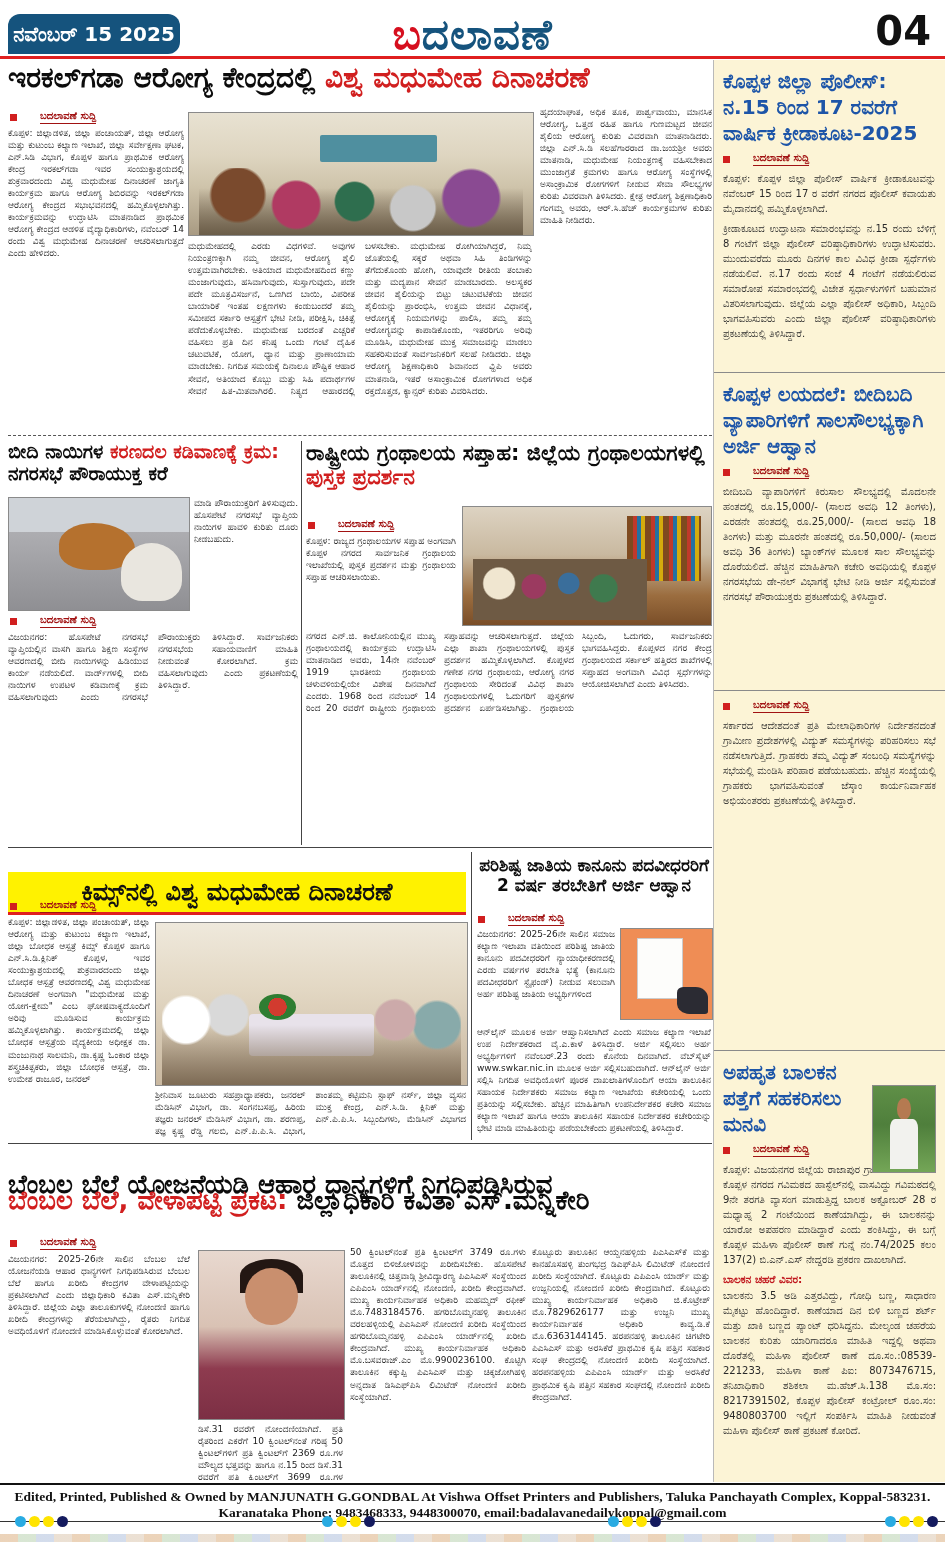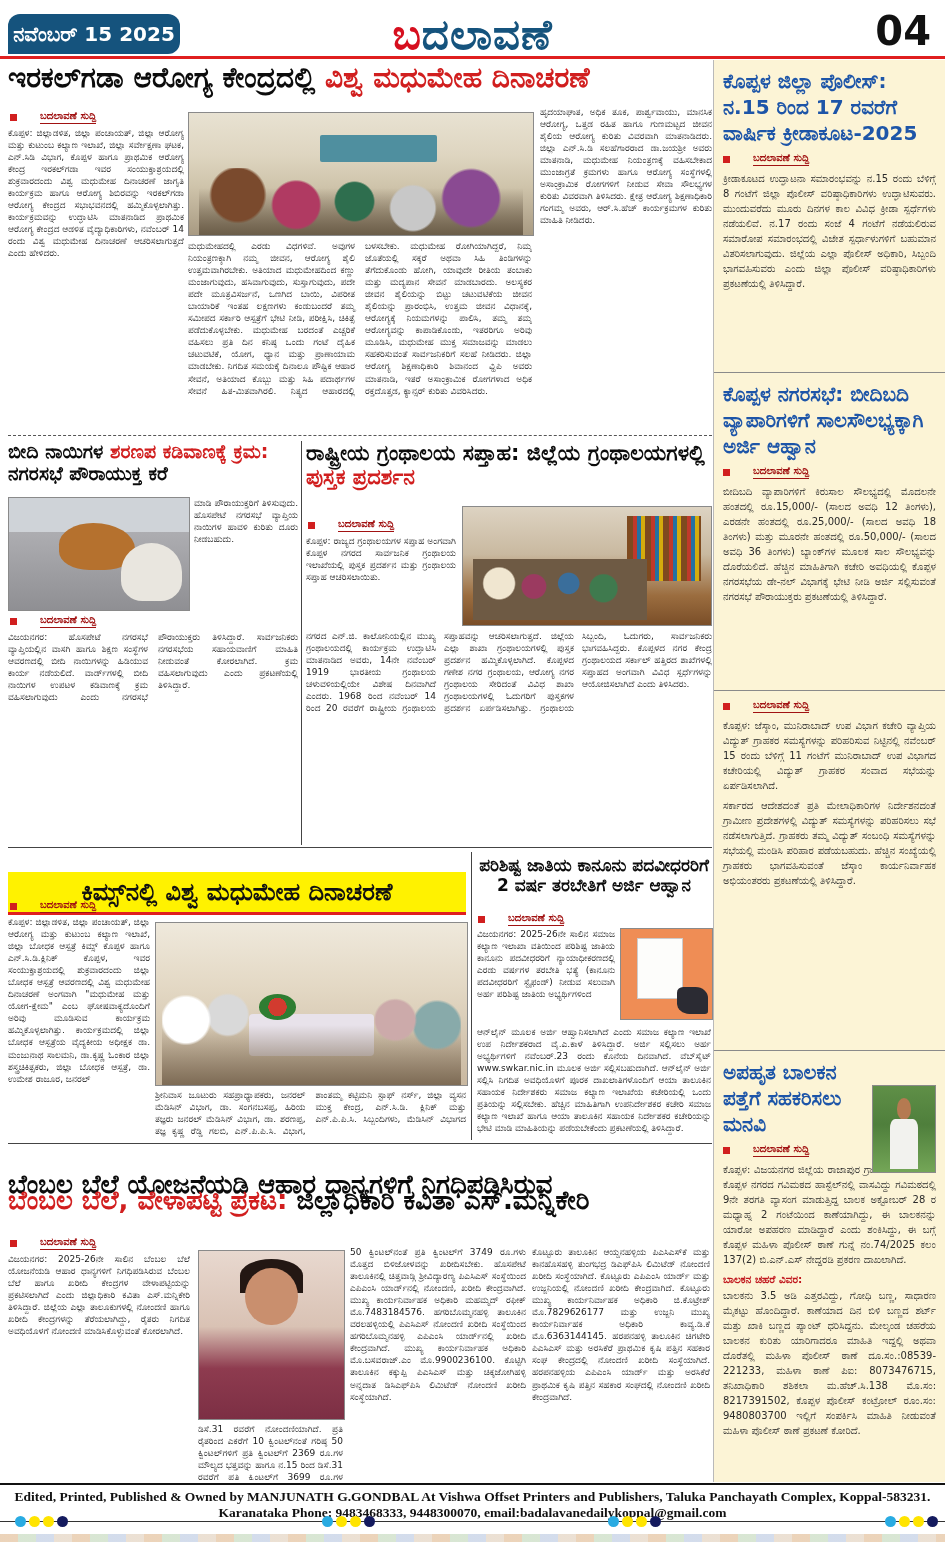--- a/index.html
+++ b/index.html
@@ -109,21 +109,21 @@
 <div class="abs body-text" style="left:8px;top:127px;width:176px;height:305px;">ಕೊಪ್ಪಳ: ಜಿಲ್ಲಾಡಳಿತ, ಜಿಲ್ಲಾ ಪಂಚಾಯತ್, ಜಿಲ್ಲಾ ಆರೋಗ್ಯ ಮತ್ತು ಕುಟುಂಬ ಕಲ್ಯಾಣ ಇಲಾಖೆ, ಜಿಲ್ಲಾ ಸರ್ವೇಕ್ಷಣಾ ಘಟಕ, ಎನ್.ಸಿಡಿ ವಿಭಾಗ, ಕೊಪ್ಪಳ ಹಾಗೂ ಪ್ರಾಥಮಿಕ ಆರೋಗ್ಯ ಕೇಂದ್ರ ಇರಕಲ್‌ಗಡಾ ಇವರ ಸಂಯುಕ್ತಾಶ್ರಯದಲ್ಲಿ ಶುಕ್ರವಾರದಂದು ವಿಶ್ವ ಮಧುಮೇಹ ದಿನಾಚರಣೆ ಜಾಗೃತಿ ಕಾರ್ಯಕ್ರಮ ಹಾಗೂ ಆರೋಗ್ಯ ಶಿಬಿರವನ್ನು ಇರಕಲ್‌ಗಡಾ ಆರೋಗ್ಯ ಕೇಂದ್ರದ ಸಭಾಭವನದಲ್ಲಿ ಹಮ್ಮಿಕೊಳ್ಳಲಾಗಿತ್ತು. ಕಾರ್ಯಕ್ರಮವನ್ನು ಉದ್ಘಾಟಿಸಿ ಮಾತನಾಡಿದ ಪ್ರಾಥಮಿಕ ಆರೋಗ್ಯ ಕೇಂದ್ರದ ಆಡಳಿತ ವೈದ್ಯಾಧಿಕಾರಿಗಳು, ನವೆಂಬರ್ 14 ರಂದು ವಿಶ್ವ ಮಧುಮೇಹ ದಿನಾಚರಣೆ ಆಚರಿಸಲಾಗುತ್ತದೆ ಎಂದು ಹೇಳಿದರು.</div>
 <div class="abs photo ph-meeting" style="left:188px;top:112px;width:344px;height:122px;">
   <div class="banner"></div>
   <div class="crowd"></div>
 </div>
 <div class="abs body-text" style="left:540px;top:106px;width:172px;height:328px;">ಹೃದಯಾಘಾತ, ಅಧಿಕ ತೂಕ, ಪಾರ್ಶ್ವವಾಯು, ಮಾನಸಿಕ ಆರೋಗ್ಯ, ಒತ್ತಡ ರಹಿತ ಹಾಗೂ ಗುಣಮಟ್ಟದ ಜೀವನ ಶೈಲಿಯ ಆರೋಗ್ಯ ಕುರಿತು ವಿವರವಾಗಿ ಮಾತನಾಡಿದರು. ಜಿಲ್ಲಾ ಎನ್.ಸಿ.ಡಿ ಸಲಹೆಗಾರರಾದ ಡಾ.ಜಯಶ್ರೀ ಅವರು ಮಾತನಾಡಿ, ಮಧುಮೇಹ ನಿಯಂತ್ರಣಕ್ಕೆ ವಹಿಸಬೇಕಾದ ಮುಂಜಾಗ್ರತೆ ಕ್ರಮಗಳು ಹಾಗೂ ಆರೋಗ್ಯ ಸಂಸ್ಥೆಗಳಲ್ಲಿ ಅಸಾಂಕ್ರಾಮಿಕ ರೋಗಗಳಿಗೆ ನೀಡುವ ಸೇವಾ ಸೌಲಭ್ಯಗಳ ಕುರಿತು ವಿವರವಾಗಿ ತಿಳಿಸಿದರು. ಕ್ಷೇತ್ರ ಆರೋಗ್ಯ ಶಿಕ್ಷಣಾಧಿಕಾರಿ ಗಂಗಮ್ಮ ಅವರು, ಆರ್.ಸಿ.ಹೆಚ್ ಕಾರ್ಯಕ್ರಮಗಳ ಕುರಿತು ಮಾಹಿತಿ ನೀಡಿದರು.</div>
 <div class="abs body-text cols2" style="left:188px;top:240px;width:344px;height:192px;">ಮಧುಮೇಹದಲ್ಲಿ ಎರಡು ವಿಧಗಳಿವೆ. ಅವುಗಳ ನಿಯಂತ್ರಣಕ್ಕಾಗಿ ನಮ್ಮ ಜೀವನ, ಆರೋಗ್ಯ ಶೈಲಿ ಉತ್ತಮವಾಗಿರಬೇಕು. ಅತಿಯಾದ ಮಧುಮೇಹದಿಂದ ಕಣ್ಣು ಮಂಜಾಗುವುದು, ಹಸಿವಾಗುವುದು, ಸುಸ್ತಾಗುವುದು, ಪದೇ ಪದೇ ಮೂತ್ರವಿಸರ್ಜನೆ, ಒಣಗಿದ ಬಾಯಿ, ವಿಪರೀತ ಬಾಯಾರಿಕೆ ಇಂತಹ ಲಕ್ಷಣಗಳು ಕಂಡುಬಂದರೆ ತಮ್ಮ ಸಮೀಪದ ಸರ್ಕಾರಿ ಆಸ್ಪತ್ರೆಗೆ ಭೇಟಿ ನೀಡಿ, ಪರೀಕ್ಷಿಸಿ, ಚಿಕಿತ್ಸೆ ಪಡೆದುಕೊಳ್ಳಬೇಕು. ಮಧುಮೇಹ ಬರದಂತೆ ಎಚ್ಚರಿಕೆ ವಹಿಸಲು ಪ್ರತಿ ದಿನ ಕನಿಷ್ಠ ಒಂದು ಗಂಟೆ ದೈಹಿಕ ಚಟುವಟಿಕೆ, ಯೋಗ, ಧ್ಯಾನ ಮತ್ತು ಪ್ರಾಣಾಯಾಮ ಮಾಡಬೇಕು. ನಿಗದಿತ ಸಮಯಕ್ಕೆ ದಿನಾಲೂ ಪೌಷ್ಟಿಕ ಆಹಾರ ಸೇವನೆ, ಅತಿಯಾದ ಕೊಬ್ಬು ಮತ್ತು ಸಿಹಿ ಪದಾರ್ಥಗಳ ಸೇವನೆ ಹಿತ-ಮಿತವಾಗಿರಲಿ. ನಿತ್ಯದ ಆಹಾರದಲ್ಲಿ ಬಳಸಬೇಕು. ಮಧುಮೇಹ ರೋಗಿಯಾಗಿದ್ದರೆ, ನಿಮ್ಮ ಜೊತೆಯಲ್ಲಿ ಸಕ್ಕರೆ ಅಥವಾ ಸಿಹಿ ತಿಂಡಿಗಳನ್ನು ತೆಗೆದುಕೊಂಡು ಹೋಗಿ, ಯಾವುದೇ ರೀತಿಯ ತಂಬಾಕು ಮತ್ತು ಮದ್ಯಪಾನ ಸೇವನೆ ಮಾಡಬಾರದು. ಅಲಸ್ಯಕರ ಜೀವನ ಶೈಲಿಯನ್ನು ಬಿಟ್ಟು ಚಟುವಟಿಕೆಯ ಜೀವನ ಶೈಲಿಯನ್ನು ಪ್ರಾರಂಭಿಸಿ, ಉತ್ತಮ ಜೀವನ ವಿಧಾನಕ್ಕೆ, ಆರೋಗ್ಯಕ್ಕೆ ನಿಯಮಗಳನ್ನು ಪಾಲಿಸಿ, ತಮ್ಮ ತಮ್ಮ ಆರೋಗ್ಯವನ್ನು ಕಾಪಾಡಿಕೊಂಡು, ಇತರರಿಗೂ ಅರಿವು ಮೂಡಿಸಿ, ಮಧುಮೇಹ ಮುಕ್ತ ಸಮಾಜವನ್ನು ಮಾಡಲು ಸಹಕರಿಸುವಂತೆ ಸಾರ್ವಜನಿಕರಿಗೆ ಸಲಹೆ ನೀಡಿದರು. ಜಿಲ್ಲಾ ಆರೋಗ್ಯ ಶಿಕ್ಷಣಾಧಿಕಾರಿ ಶಿವಾನಂದ ವ್ಹಿಪಿ ಅವರು ಮಾತನಾಡಿ, ಇತರೆ ಅಸಾಂಕ್ರಾಮಿಕ ರೋಗಗಳಾದ ಅಧಿಕ ರಕ್ತದೊತ್ತಡ, ಕ್ಯಾನ್ಸರ್ ಕುರಿತು ವಿವರಿಸಿದರು.</div>
 <div class="abs dashed" style="left:8px;top:435px;width:704px;"></div>
 
 <div class="abs headline" style="left:8px;top:441px;width:290px;font-size:19px;">
-  <span>ಬೀದಿ ನಾಯಿಗಳ </span><span class="hl-red">ಶರಣಪ ಕಡಿವಾಣಕ್ಕೆ ಕ್ರಮ:</span><span> ನಗರಸಭೆ ಪೌರಾಯುಕ್ತ ಕರೆ</span>
+  <span>ಬೀದಿ ನಾಯಿಗಳ </span><span class="hl-red">ಕರಣದಲ ಕಡಿವಾಣಕ್ಕೆ ಕ್ರಮ:</span><span> ನಗರಸಭೆ ಪೌರಾಯುಕ್ತ ಕರೆ</span>
 </div>
 <div class="abs photo ph-dogs" style="left:8px;top:497px;width:180px;height:112px;">
   <div class="car"></div>
   <div class="dog1"></div>
   <div class="dog2"></div>
 </div>
 <div class="abs body-text" style="left:194px;top:497px;width:104px;height:115px;">ಮಾಡಿ ಪೌರಾಯುಕ್ತರಿಗೆ ತಿಳಿಸುವುದು. ಹೊಸಪೇಟೆ ನಗರಸಭೆ ವ್ಯಾಪ್ತಿಯ ನಾಯಿಗಳ ಹಾವಳಿ ಕುರಿತು ದೂರು ನೀಡಬಹುದು.</div>
 <div class="abs byline" style="left:10px;top:614px;">
   <span class="sq"></span>
   <span class="txt">ಬದಲಾವಣೆ ಸುದ್ದಿ</span>
@@ -192,36 +192,36 @@
 <div class="abs body-text" style="left:350px;top:1246px;width:176px;height:234px;">50 ಕ್ವಿಂಟಲ್‌ನಂತೆ ಪ್ರತಿ ಕ್ವಿಂಟಲ್‌ಗೆ 3749 ರೂ.ಗಳು ಮೊತ್ತದ ಬಿಳಿಜೋಳವನ್ನು ಖರೀದಿಸಬೇಕು. ಹೊಸಪೇಟೆ ತಾಲೂಕಿನಲ್ಲಿ ಚಿತ್ತವಾಡ್ಗಿ ಶ್ರೀವಿದ್ಯಾರಣ್ಯ ಪಿಎಸಿಎಸ್ ಸಂಸ್ಥೆಯಿಂದ ಎಪಿಎಂಸಿ ಯಾರ್ಡ್‌ನಲ್ಲಿ ನೋಂದಣಿ, ಖರೀದಿ ಕೇಂದ್ರವಾಗಿದೆ. ಮುಖ್ಯ ಕಾರ್ಯನಿರ್ವಾಹಕ ಅಧಿಕಾರಿ ಮಹಮ್ಮದ್ ರಫೀಕ್ ಮೊ.7483184576. ಹಗರಿಬೊಮ್ಮನಹಳ್ಳಿ ತಾಲೂಕಿನ ವರಲಹಳ್ಳಿಯಲ್ಲಿ ಪಿಎಸಿಎಸ್ ನೋಂದಣಿ ಖರೀದಿ ಸಂಸ್ಥೆಯಿಂದ ಹಗರಿಬೊಮ್ಮನಹಳ್ಳಿ ಎಪಿಎಂಸಿ ಯಾರ್ಡ್‌ನಲ್ಲಿ ಖರೀದಿ ಕೇಂದ್ರವಾಗಿದೆ. ಮುಖ್ಯ ಕಾರ್ಯನಿರ್ವಾಹಕ ಅಧಿಕಾರಿ ಮೊ.ಬಸವರಾಜ್.ಎಂ ಮೊ.9900236100. ಕೊಟ್ಟಿಗಿ ತಾಲೂಕಿನ ಕಕ್ಕುಪ್ಪಿ ಪಿಎಸಿಎಸ್ ಮತ್ತು ಚಿಕ್ಕಜೋಗಿಹಳ್ಳಿ ಅನ್ನದಾತ ಡಿಸಿಎಫ್‌ಪಿಸಿ ಲಿಮಿಟೆಡ್ ನೋಂದಣಿ ಖರೀದಿ ಸಂಸ್ಥೆಯಾಗಿದೆ.</div>
 <div class="abs body-text" style="left:532px;top:1246px;width:178px;height:234px;">ಕೊಟ್ಟೂರು ತಾಲೂಕಿನ ಆಯ್ದನಹಳ್ಳಿಯ ಪಿಎಸಿಎಸ್‌ಕೆ ಮತ್ತು ಕಾನಹೊಸಹಳ್ಳಿ ತುಂಗಭದ್ರ ಡಿಎಫ್‌ಪಿಸಿ ಲಿಮಿಟೆಡ್ ನೋಂದಣಿ ಖರೀದಿ ಸಂಸ್ಥೆಯಾಗಿದೆ. ಕೊಟ್ಟೂರು ಎಪಿಎಂಸಿ ಯಾರ್ಡ್ ಮತ್ತು ಉಜ್ಜನಿಯಲ್ಲಿ ನೋಂದಣಿ ಖರೀದಿ ಕೇಂದ್ರವಾಗಿದೆ. ಕೊಟ್ಟೂರು ಮುಖ್ಯ ಕಾರ್ಯನಿರ್ವಾಹಕ ಅಧಿಕಾರಿ ಜಿ.ಕೊಟ್ರೇಶ್ ಮೊ.7829626177 ಮತ್ತು ಉಜ್ಜನಿ ಮುಖ್ಯ ಕಾರ್ಯನಿರ್ವಾಹಕ ಅಧಿಕಾರಿ ಕಾವ್ಯ.ಡಿ.ಕೆ ಮೊ.6363144145. ಹರಪನಹಳ್ಳಿ ತಾಲೂಕಿನ ಚಿಗಟೇರಿ ಪಿಎಸಿಎಸ್ ಮತ್ತು ಅರಸಿಕೆರೆ ಪ್ರಾಥಮಿಕ ಕೃಷಿ ಪತ್ತಿನ ಸಹಕಾರ ಸಂಘ ಕೇಂದ್ರದಲ್ಲಿ ನೋಂದಣಿ ಖರೀದಿ ಸಂಸ್ಥೆಯಾಗಿದೆ. ಹರಪನಹಳ್ಳಿಯ ಎಪಿಎಂಸಿ ಯಾರ್ಡ್ ಮತ್ತು ಅರಸಿಕೆರೆ ಪ್ರಾಥಮಿಕ ಕೃಷಿ ಪತ್ತಿನ ಸಹಕಾರ ಸಂಘದಲ್ಲಿ ನೋಂದಣಿ ಖರೀದಿ ಕೇಂದ್ರವಾಗಿದೆ.</div>
 
 <div class="abs sidebar">
   <div class="sb-sec" style="height:313px;box-sizing:border-box;">
     <div class="sb-head">ಕೊಪ್ಪಳ ಜಿಲ್ಲಾ ಪೊಲೀಸ್: ನ.15 ರಿಂದ 17 ರವರೆಗೆ ವಾರ್ಷಿಕ ಕ್ರೀಡಾಕೂಟ-2025</div>
     <div class="byline">
       <span class="sq"></span>
       <span class="txt">ಬದಲಾವಣೆ ಸುದ್ದಿ</span>
     </div>
+    <div class="sb-body">ಕೊಪ್ಪಳ: ಕೊಪ್ಪಳ ಜಿಲ್ಲಾ ಪೊಲೀಸ್ ವಾರ್ಷಿಕ ಕ್ರೀಡಾಕೂಟವನ್ನು ನವೆಂಬರ್ 15 ರಿಂದ 17 ರ ವರೆಗೆ ನಗರದ ಪೊಲೀಸ್ ಕವಾಯತು ಮೈದಾನದಲ್ಲಿ ಹಮ್ಮಿಕೊಳ್ಳಲಾಗಿದೆ.</div>
     <div class="sb-body">ಕ್ರೀಡಾಕೂಟದ ಉದ್ಘಾಟನಾ ಸಮಾರಂಭವನ್ನು ನ.15 ರಂದು ಬೆಳಿಗ್ಗೆ 8 ಗಂಟೆಗೆ ಜಿಲ್ಲಾ ಪೊಲೀಸ್ ವರಿಷ್ಠಾಧಿಕಾರಿಗಳು ಉದ್ಘಾಟಿಸುವರು. ಮುಂದುವರೆದು ಮೂರು ದಿನಗಳ ಕಾಲ ವಿವಿಧ ಕ್ರೀಡಾ ಸ್ಪರ್ಧೆಗಳು ನಡೆಯಲಿವೆ. ನ.17 ರಂದು ಸಂಜೆ 4 ಗಂಟೆಗೆ ನಡೆಯಲಿರುವ ಸಮಾರೋಪ ಸಮಾರಂಭದಲ್ಲಿ ವಿಜೇತ ಸ್ಪರ್ಧಾಳುಗಳಿಗೆ ಬಹುಮಾನ ವಿತರಿಸಲಾಗುವುದು. ಜಿಲ್ಲೆಯ ಎಲ್ಲಾ ಪೊಲೀಸ್ ಅಧಿಕಾರಿ, ಸಿಬ್ಬಂದಿ ಭಾಗವಹಿಸುವರು ಎಂದು ಜಿಲ್ಲಾ ಪೊಲೀಸ್ ವರಿಷ್ಠಾಧಿಕಾರಿಗಳು ಪ್ರಕಟಣೆಯಲ್ಲಿ ತಿಳಿಸಿದ್ದಾರೆ.</div>
   </div>
   <div class="sb-sec" style="height:318px;box-sizing:border-box;">
-    <div class="sb-head">ಕೊಪ್ಪಳ ನಗರಸಭೆ: ಬೀದಿಬದಿ ವ್ಯಾಪಾರಿಗಳಿಗೆ ಸಾಲಸೌಲಭ್ಯಕ್ಕಾಗಿ ಅರ್ಜಿ ಆಹ್ವಾನ</div>
+    <div class="sb-head">ಕೊಪ್ಪಳ ಲಯದಲೆ: ಬೀದಿಬದಿ ವ್ಯಾಪಾರಿಗಳಿಗೆ ಸಾಲಸೌಲಭ್ಯಕ್ಕಾಗಿ ಅರ್ಜಿ ಆಹ್ವಾನ</div>
     <div class="byline">
       <span class="sq"></span>
       <span class="txt">ಬದಲಾವಣೆ ಸುದ್ದಿ</span>
     </div>
     <div class="sb-body">ಬೀದಿಬದಿ ವ್ಯಾಪಾರಿಗಳಿಗೆ ಕಿರುಸಾಲ ಸೌಲಭ್ಯದಲ್ಲಿ ಮೊದಲನೇ ಹಂತದಲ್ಲಿ ರೂ.15,000/- (ಸಾಲದ ಅವಧಿ 12 ತಿಂಗಳು), ಎರಡನೇ ಹಂತದಲ್ಲಿ ರೂ.25,000/- (ಸಾಲದ ಅವಧಿ 18 ತಿಂಗಳು) ಮತ್ತು ಮೂರನೇ ಹಂತದಲ್ಲಿ ರೂ.50,000/- (ಸಾಲದ ಅವಧಿ 36 ತಿಂಗಳು) ಬ್ಯಾಂಕ್‌ಗಳ ಮೂಲಕ ಸಾಲ ಸೌಲಭ್ಯವನ್ನು ದೊರೆಯಲಿದೆ. ಹೆಚ್ಚಿನ ಮಾಹಿತಿಗಾಗಿ ಕಚೇರಿ ಅವಧಿಯಲ್ಲಿ ಕೊಪ್ಪಳ ನಗರಸಭೆಯ ಡೇ-ನಲ್ ವಿಭಾಗಕ್ಕೆ ಭೇಟಿ ನೀಡಿ ಅರ್ಜಿ ಸಲ್ಲಿಸುವಂತೆ ನಗರಸಭೆ ಪೌರಾಯುಕ್ತರು ಪ್ರಕಟಣೆಯಲ್ಲಿ ತಿಳಿಸಿದ್ದಾರೆ.</div>
   </div>
   <div class="sb-sec" style="height:360px;box-sizing:border-box;">
     <div class="byline">
       <span class="sq"></span>
       <span class="txt">ಬದಲಾವಣೆ ಸುದ್ದಿ</span>
     </div>
-    <div class="sb-body">ಕೊಪ್ಪಳ: ಜೆಸ್ಕಾಂ, ಮುನಿರಾಬಾದ್ ಉಪ ವಿಭಾಗ ಕಚೇರಿ ವ್ಯಾಪ್ತಿಯ ವಿದ್ಯುತ್ ಗ್ರಾಹಕರ ಸಮಸ್ಯೆಗಳನ್ನು ಪರಿಹರಿಸುವ ನಿಟ್ಟಿನಲ್ಲಿ ನವೆಂಬರ್ 15 ರಂದು ಬೆಳಿಗ್ಗೆ 11 ಗಂಟೆಗೆ ಮುನಿರಾಬಾದ್ ಉಪ ವಿಭಾಗದ ಕಚೇರಿಯಲ್ಲಿ ವಿದ್ಯುತ್ ಗ್ರಾಹಕರ ಸಂವಾದ ಸಭೆಯನ್ನು ಏರ್ಪಡಿಸಲಾಗಿದೆ.</div>
     <div class="sb-body">ಸರ್ಕಾರದ ಆದೇಶದಂತೆ ಪ್ರತಿ ಮೇಲಾಧಿಕಾರಿಗಳ ನಿರ್ದೇಶನದಂತೆ ಗ್ರಾಮೀಣ ಪ್ರದೇಶಗಳಲ್ಲಿ ವಿದ್ಯುತ್ ಸಮಸ್ಯೆಗಳನ್ನು ಪರಿಹರಿಸಲು ಸಭೆ ನಡೆಸಲಾಗುತ್ತಿದೆ. ಗ್ರಾಹಕರು ತಮ್ಮ ವಿದ್ಯುತ್ ಸಂಬಂಧಿ ಸಮಸ್ಯೆಗಳನ್ನು ಸಭೆಯಲ್ಲಿ ಮಂಡಿಸಿ ಪರಿಹಾರ ಪಡೆಯಬಹುದು. ಹೆಚ್ಚಿನ ಸಂಖ್ಯೆಯಲ್ಲಿ ಗ್ರಾಹಕರು ಭಾಗವಹಿಸುವಂತೆ ಜೆಸ್ಕಾಂ ಕಾರ್ಯನಿರ್ವಾಹಕ ಅಭಿಯಂತರರು ಪ್ರಕಟಣೆಯಲ್ಲಿ ತಿಳಿಸಿದ್ದಾರೆ.</div>
   </div>
   <div class="sb-sec" style="height:424px;box-sizing:border-box;position:relative;">
     <div class="sb-head" style="width:140px;">ಅಪಹೃತ ಬಾಲಕನ ಪತ್ತೆಗೆ ಸಹಕರಿಸಲು ಮನವಿ</div>
     <div class="photo ph-boy" style="position:absolute;right:9px;top:34px;width:62px;height:86px;">
       <div class="face"></div>
       <div class="shirt"></div>
     </div>
     <div class="byline">
       <span class="sq"></span>

